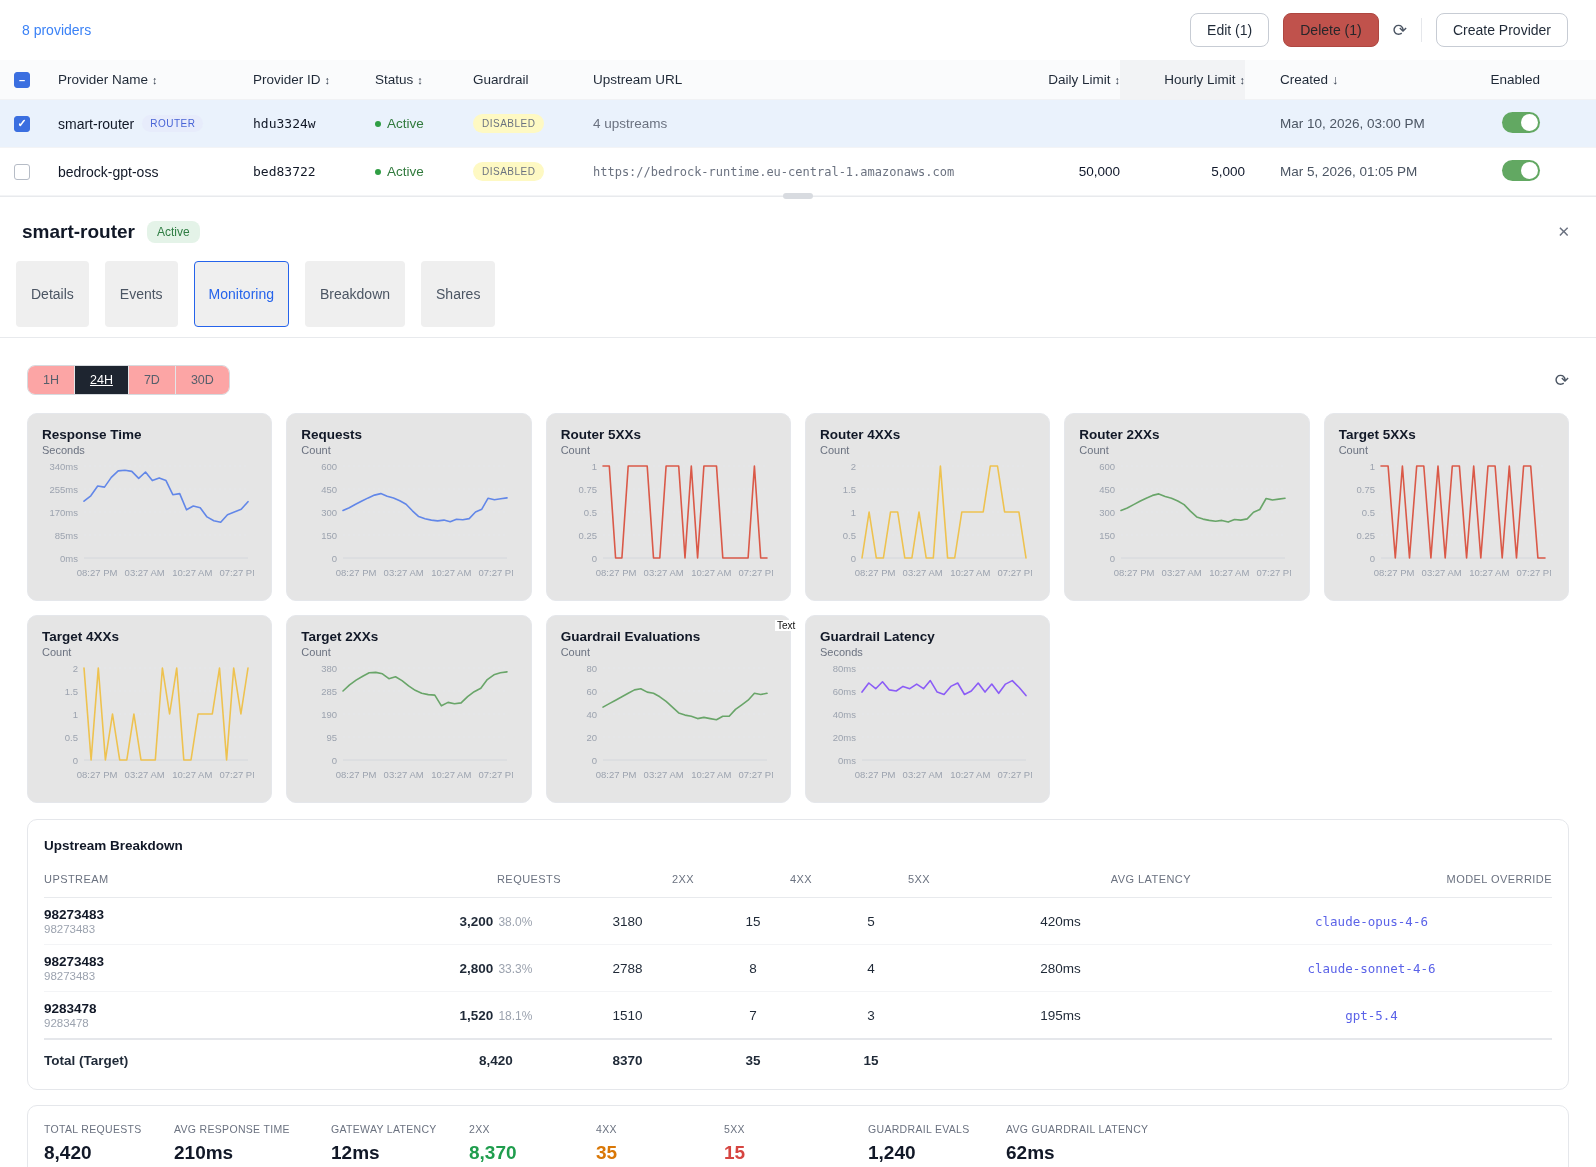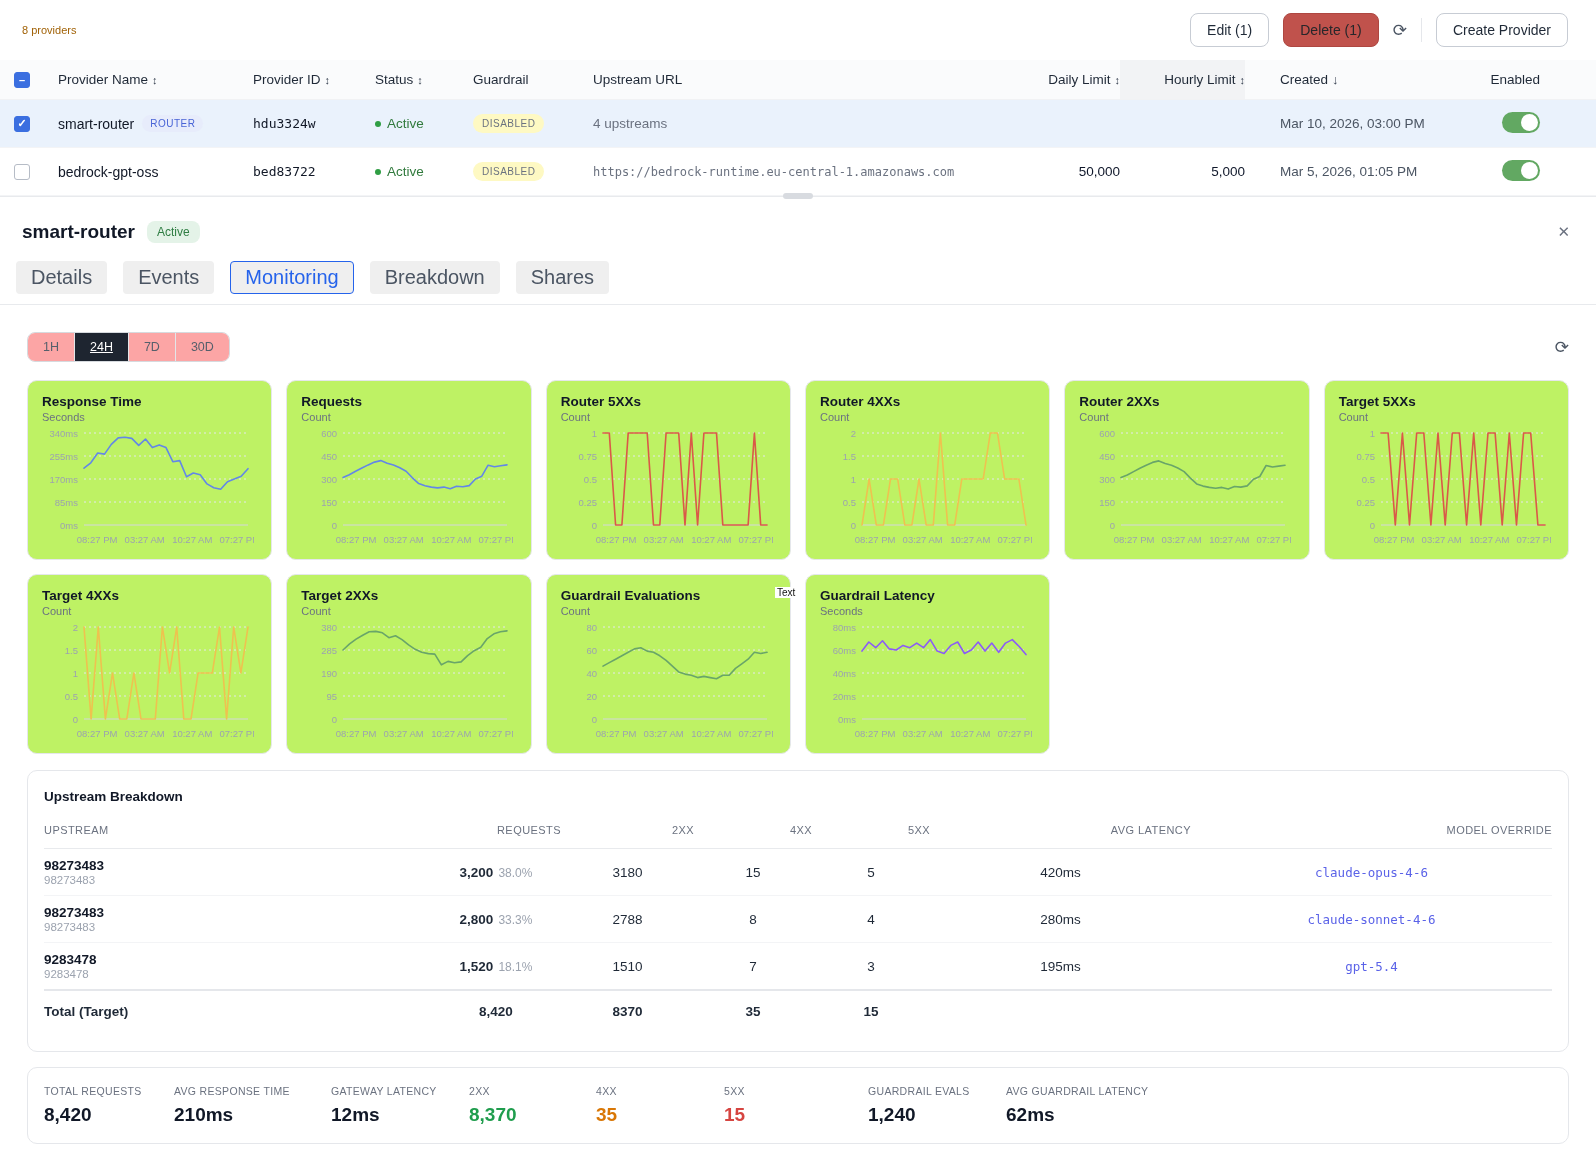--- a/index.html
+++ b/index.html
@@ -2,21 +2,21 @@
 <html><head>
 <meta charset="utf-8">
 <style>
   * { margin:0; padding:0; box-sizing:border-box; }
   html,body { width:1596px; height:1167px; overflow:hidden; background:#fff;
     font-family:"Liberation Sans", sans-serif; color:#111827; }
   .mono { font-family:"DejaVu Sans Mono", monospace; }
 
   
   .topbar { height:60px; display:flex; align-items:center; justify-content:space-between; padding:0 28px 0 22px; }
-  .topbar .count { color:#a16207; font-size:11px; }
+  .topbar .count { color:#3b82f6; font-size:14px; }
   .topbar .actions { display:flex; align-items:center; gap:14px; }
   .btn { font-size:14px; border-radius:8px; padding:8px 16px; background:#fff; border:1px solid #c7ccd4; color:#1f2937; cursor:pointer; }
   .btn.danger { background:#c0524c; border-color:#ae4741; color:#26262a; }
   .icon-btn { background:none; border:none; color:#4b5563; font-size:17px; cursor:pointer; line-height:1; }
   .vdivider { width:1px; height:24px; background:#e5e7eb; }
 
   
   .ptable { width:100%; }
   .prow { display:grid; grid-template-columns:44px 195px 122px 98px 120px 1fr 115px 125px 205px 146px;
     align-items:center; padding-left:14px; }
@@ -48,39 +48,39 @@
 
   
   .panel-divider { position:relative; border-top:1px solid #e8eaed; }
   .resize-handle { position:absolute; left:50%; top:-4px; transform:translateX(-50%); width:30px; height:6px; border-radius:4px; background:#d8dbe0; cursor:row-resize; }
   .panel-head { display:flex; align-items:center; justify-content:space-between; padding:24px 26px 18px 22px; }
   .panel-title-wrap { display:flex; align-items:center; gap:12px; }
   .panel-title { font-size:19px; font-weight:700; }
   .active-badge { font-size:12px; color:#2f7d43; background:#e4f3e8; border-radius:8px; padding:4px 10px; }
   .close-x { color:#6b7280; font-size:15px; background:none; border:none; cursor:pointer; }
   .tabs { display:flex; align-items:center; gap:16px; padding:0 16px 10px 16px; border-bottom:1px solid #e8eaed; }
-  .tab { font-size:20px; color:#4b5563; padding:4px 14px; border:1.5px solid transparent; border-radius:4px; cursor:pointer; }
+  .tab { font-size:14px; color:#4b5563; padding:24px 14px; border:1.5px solid transparent; border-radius:4px; cursor:pointer; }
   .tab.active { color:#2563eb; border-color:#2563eb; }
 
   
   .content { padding:27px 27px 0 27px; position:relative; }
   .range-row { display:flex; align-items:center; justify-content:space-between; margin-bottom:18px; }
   .seg { display:inline-flex; border:1px solid #d6dade; border-radius:8px; overflow:hidden; }
   .seg button { font-size:12.5px; color:#565f6b; background:#fca5a5; border:none; border-right:1px solid #e3e6e9; padding:7px 15px; cursor:pointer; }
   .seg button:last-child { border-right:none; }
   .seg button.active { background:#1e2530; color:#fff;text-decoration:underline; }
 
   .charts-grid { display:grid; grid-template-columns:repeat(6,1fr); gap:14px; margin-bottom:16px; position:relative; }
-  .chart-card { border:1px solid #e5e7eb; border-radius:10px; padding:13px 14px 0 14px; background:#bef264; }
+  .chart-card { border:1px solid #e5e7eb; border-radius:10px; padding:13px 14px 8px 14px; background:#e5e5e5; }
   .chart-card h3 { font-size:13.5px; font-weight:700; color:#111827; }
   .chart-card .sub { font-size:11px; color:#6b7280; margin-top:2px; }
   .stray-label { position:absolute; font-size:10px; color:#111; background:#fff; padding:0 2px; z-index:5; }
 
   
-  .breakdown { border:1px solid #e5e7eb; border-radius:10px; padding:18px 16px 22px 16px; margin-bottom:15px; background:#fff; }
+  .breakdown { border:1px solid #e5e7eb; border-radius:10px; padding:18px 16px 11px 16px; margin-bottom:15px; background:#fff; }
   .breakdown h2 { font-size:13.5px; font-weight:700; margin-bottom:10px; }
   .btable { width:100%; border-collapse:collapse; }
   .btable th { font-size:11px; font-weight:400; color:#6b7280; letter-spacing:.04em; text-transform:uppercase;
     padding:10px 0 12px 0; border-bottom:1px solid #e8eaed; text-align:right; }
   .btable th:first-child { text-align:left; }
   .btable td { padding:9px 0; border-bottom:1px solid #f3f4f6; font-size:13.5px; color:#1f2937; text-align:center; vertical-align:middle; }
   .btable td:first-child { text-align:left; }
   .up-name { font-size:13.5px; font-weight:700; color:#111827; }
   .up-sub { font-size:11.5px; color:#9ca3af; margin-top:1px; }
   .pct { color:#9ca3af; font-size:12px; margin-left:5px; }

